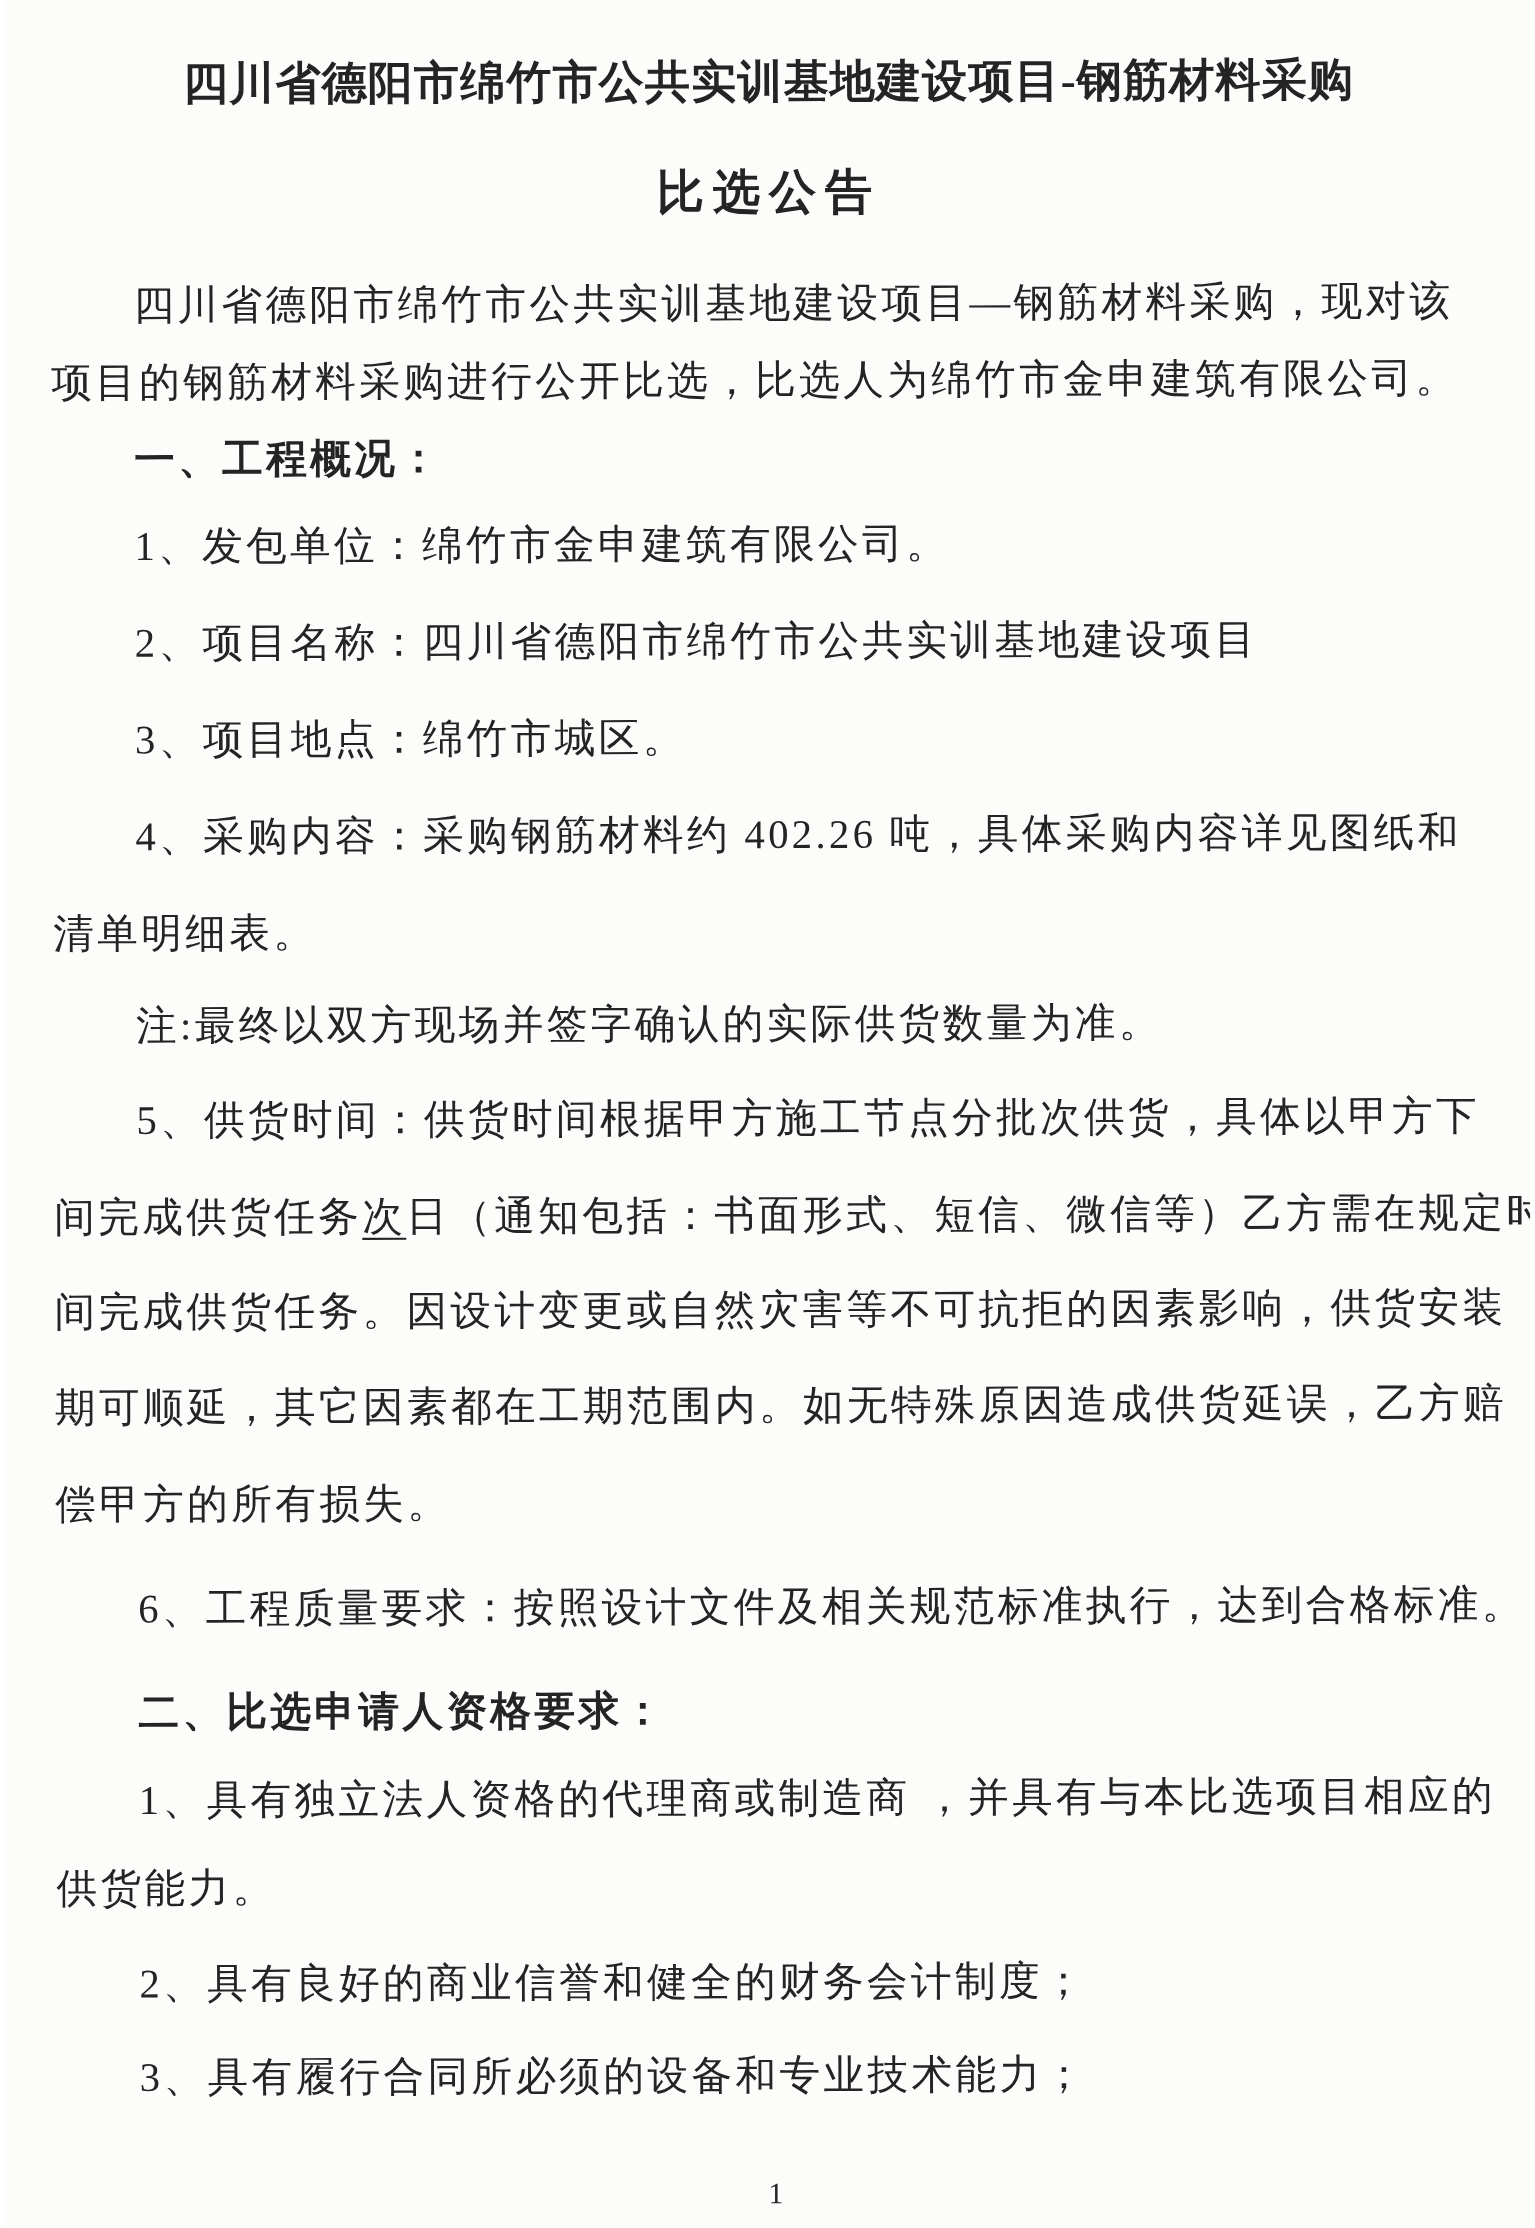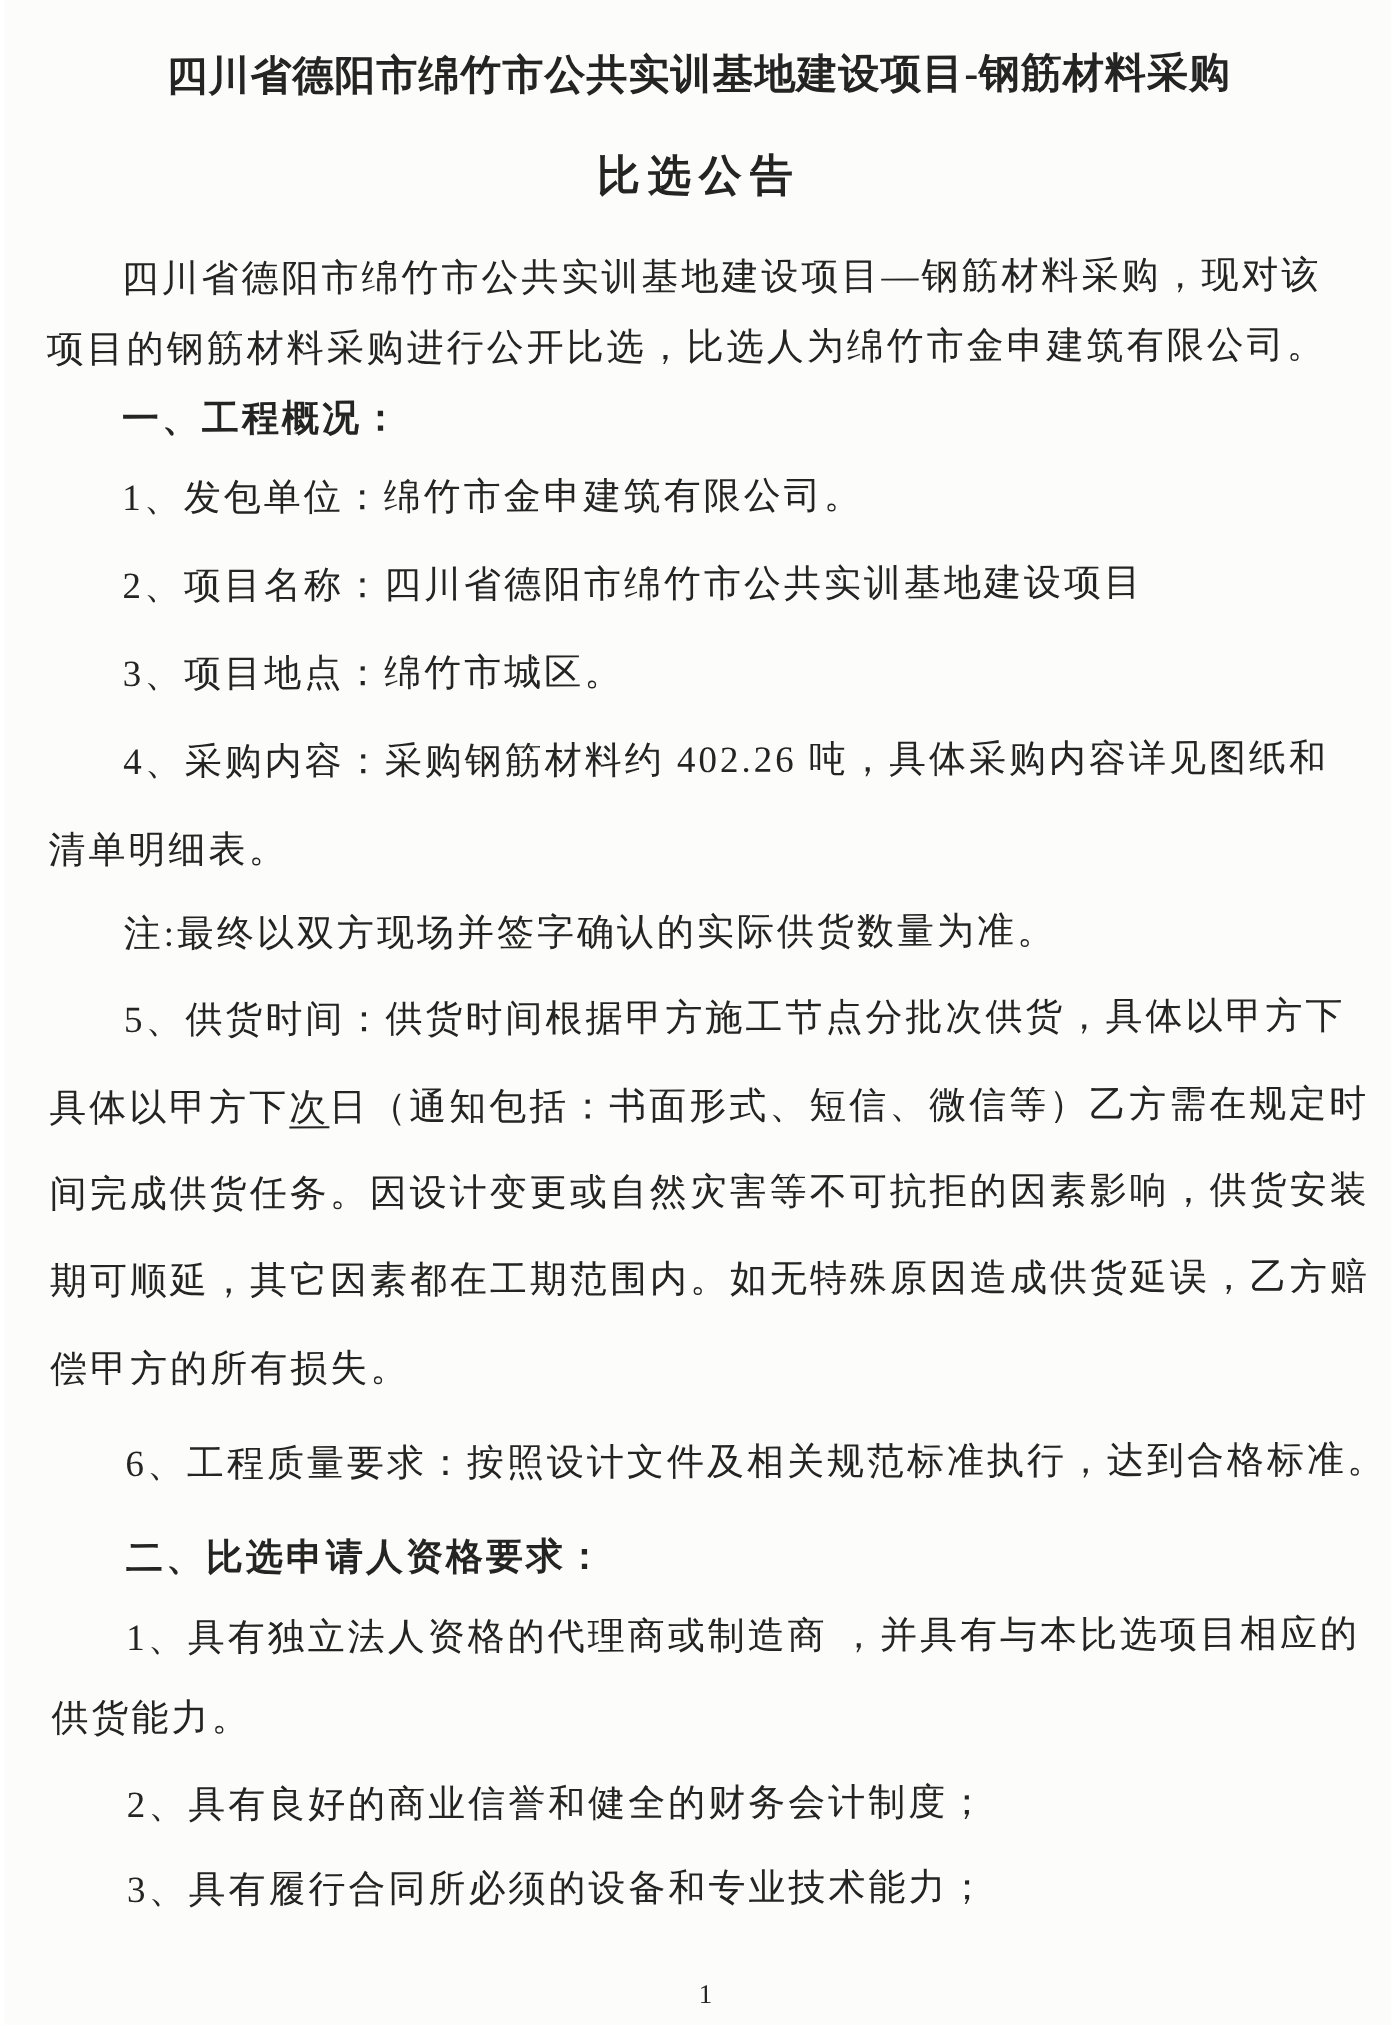--- a/index.html
+++ b/index.html
@@ -85,21 +85,21 @@
     <p class="ln indent heading lh70">一、工程概况：</p>
 
     <p class="ln indent">1、发包单位：绵竹市金申建筑有限公司。</p>
     <p class="ln indent">2、项目名称：四川省德阳市绵竹市公共实训基地建设项目</p>
     <p class="ln indent">3、项目地点：绵竹市城区。</p>
     <p class="ln indent">4、采购内容：采购钢筋材料约 402.26 吨，具体采购内容详见图纸和</p>
     <p class="ln">清单明细表。</p>
     <p class="ln indent lh80">注:最终以双方现场并签字确认的实际供货数量为准。</p>
 
     <p class="ln indent lh92">5、供货时间：供货时间根据甲方施工节点分批次供货，具体以甲方下</p>
-    <p class="ln lh84"><span>具体以甲方下</span><span class="u">次</span><span>日（通知包括：书面形式、短信、微信等）乙方需在规定时</span></p>
+    <p class="ln lh84"><span>间完成供货任务</span><span class="u">次</span><span>日（通知包括：书面形式、短信、微信等）乙方需在规定时</span></p>
     <p class="ln">间完成供货任务。因设计变更或自然灾害等不可抗拒的因素影响，供货安装</p>
     <p class="ln lh86">期可顺延，其它因素都在工期范围内。如无特殊原因造成供货延误，乙方赔</p>
     <p class="ln lh90">偿甲方的所有损失。</p>
 
     <p class="ln indent lh100">6、工程质量要求：按照设计文件及相关规范标准执行，达到合格标准。</p>
 
     <p class="ln indent heading">二、比选申请人资格要求：</p>
 
     <p class="ln indent lh72">1、具有独立法人资格的代理商或制造商 ，并具有与本比选项目相应的</p>
     <p class="ln">供货能力。</p>

